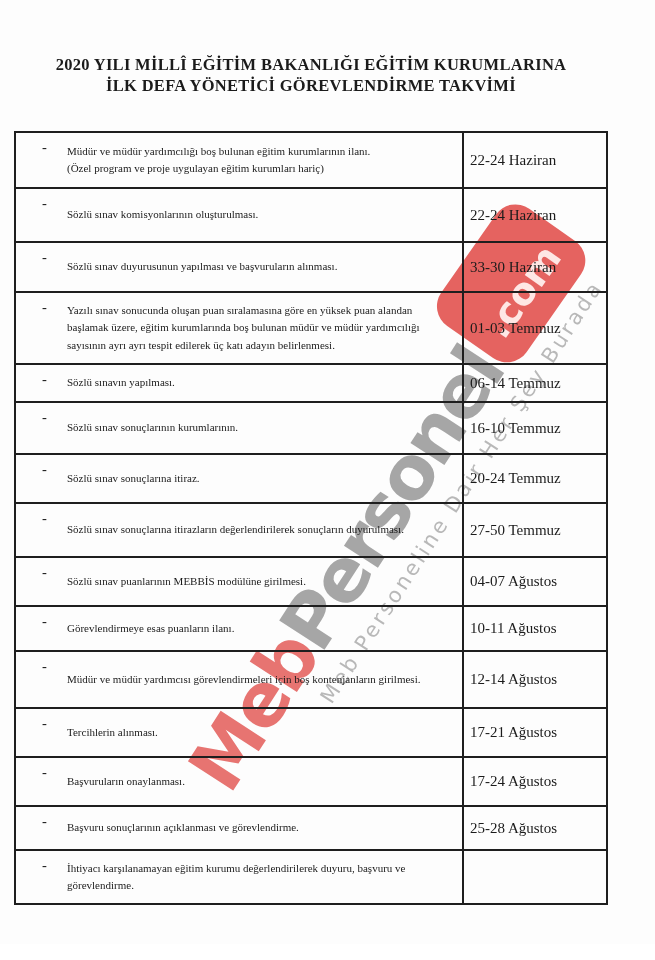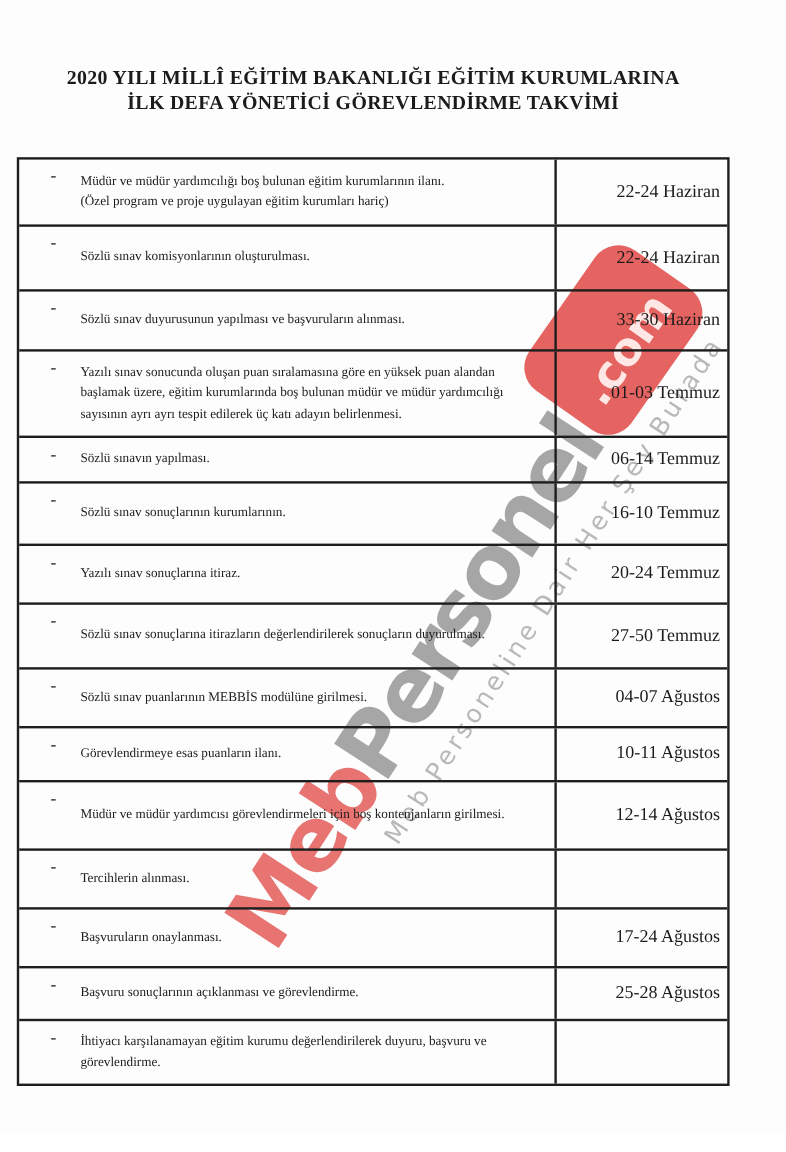--- a/index.html
+++ b/index.html
@@ -104,21 +104,21 @@
     flex:1;
     font-size:11px;
     line-height:17.5px;
   }
   .task-text .note{
     display:block;
     font-weight:normal;
   }
   .cell.date{
     flex:1;
-    justify-content:flex-end;
+    justify-content:flex-start;
     text-align:center;
     font-size:15px;
     padding:4px 6px;
     box-sizing:border-box;
   }
   
   .t-row:nth-child(1){min-height:54px;}
   .t-row:nth-child(2){min-height:52px;}
   .t-row:nth-child(3){min-height:48px;}
   .t-row:nth-child(4){min-height:70px;}
@@ -227,21 +227,21 @@
       </div>
       <div class="cell date">
         <span>16-10 Temmuz</span>
       </div>
     </div>
 
     <div class="t-row">
       <div class="cell task">
         <span class="dash">-</span>
         <div class="task-text">
-          <span>Yazılı sınav sonuçlarına itiraz.</span>
+          <span>Sözlü sınav sonuçlarına itiraz.</span>
           
         </div>
       </div>
       <div class="cell date">
         <span>20-24 Temmuz</span>
       </div>
     </div>
 
     <div class="t-row">
       <div class="cell task">
@@ -296,20 +296,23 @@
     </div>
 
     <div class="t-row">
       <div class="cell task">
         <span class="dash">-</span>
         <div class="task-text">
           <span>Tercihlerin alınması.</span>
           
         </div>
       </div>
+      <div class="cell date">
+        <span>17-21 Ağustos</span>
+      </div>
     </div>
 
     <div class="t-row">
       <div class="cell task">
         <span class="dash">-</span>
         <div class="task-text">
           <span>Başvuruların onaylanması.</span>
           
         </div>
       </div>

